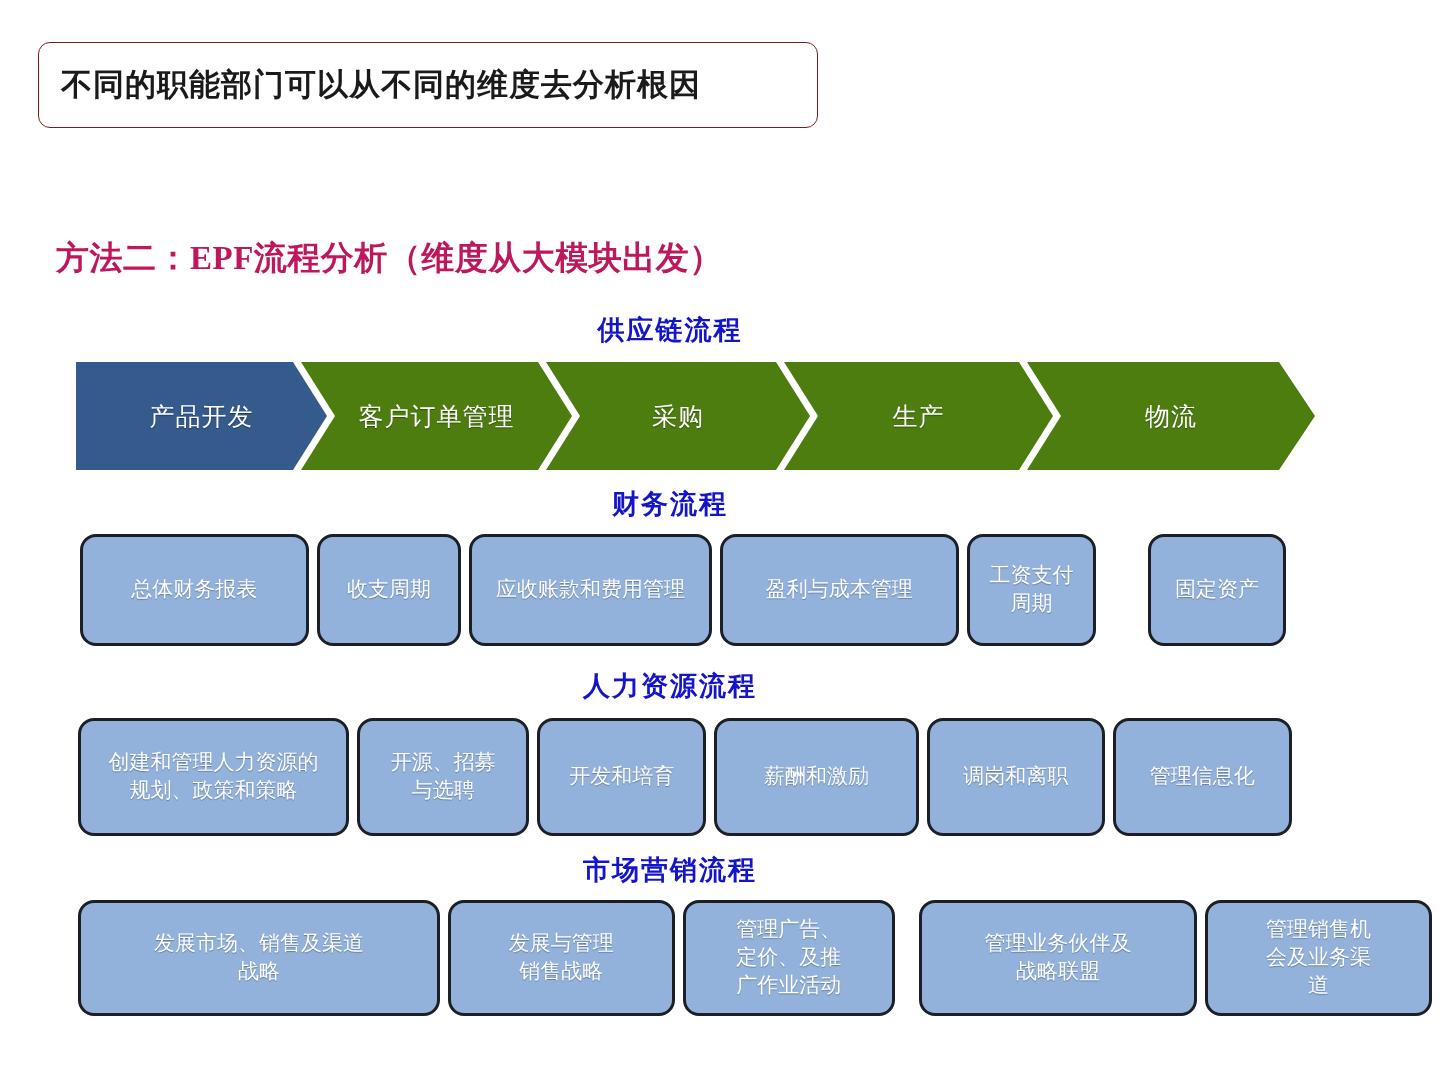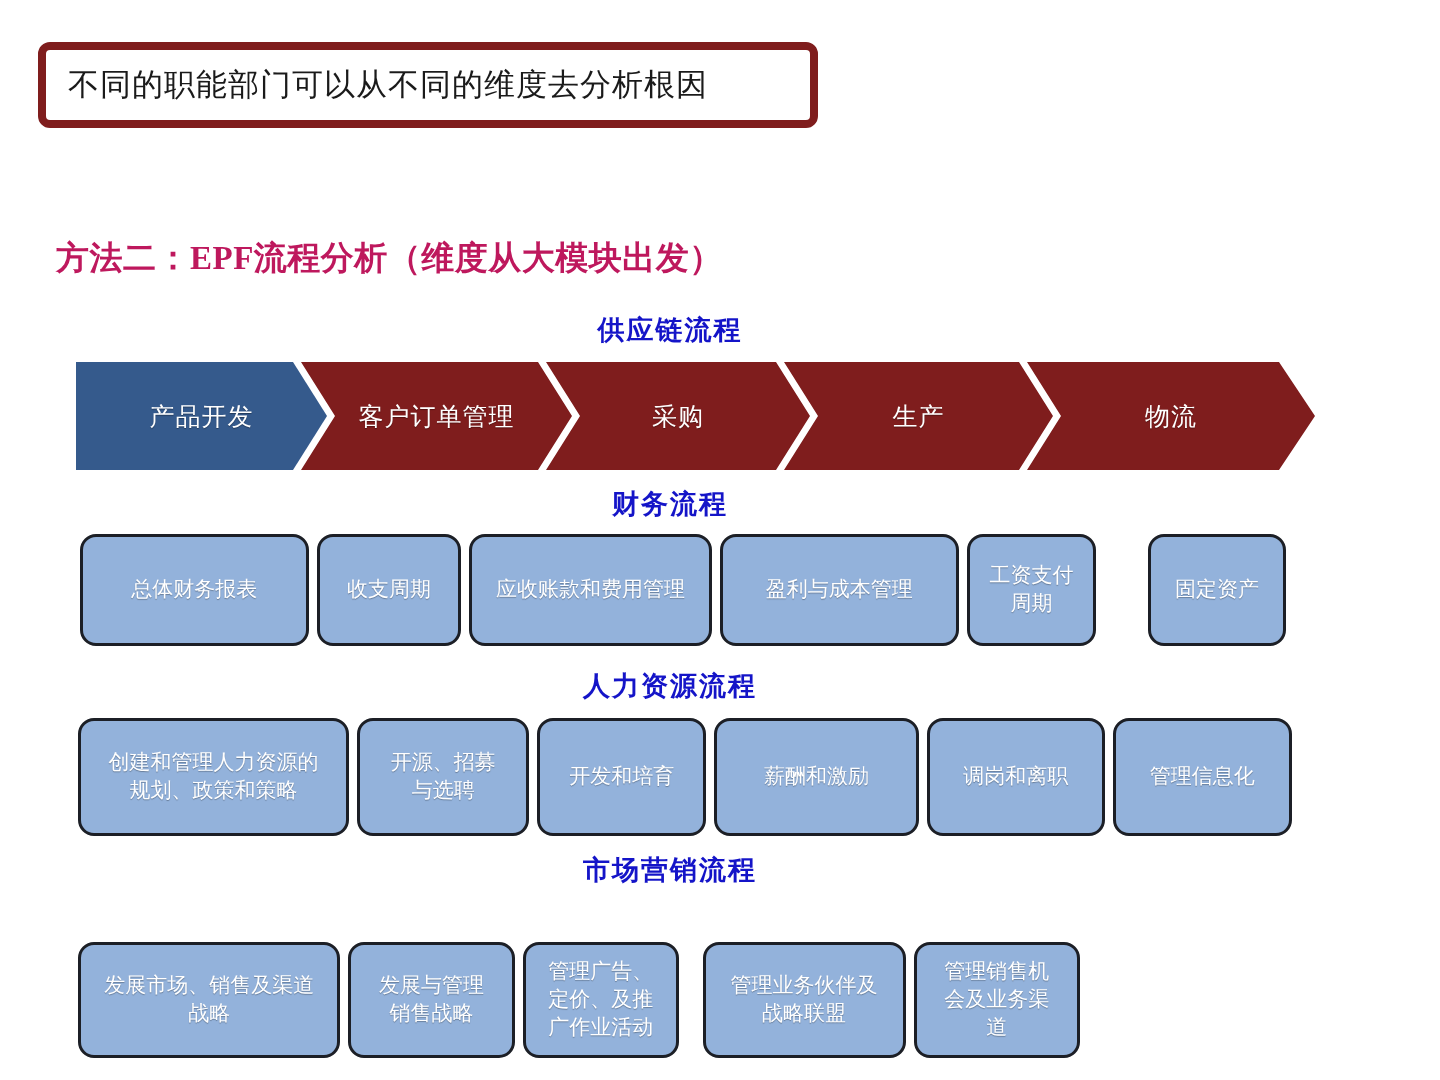--- a/index.html
+++ b/index.html
@@ -13,26 +13,27 @@
     position: relative;
   }
 
   
   .title-box {
     position: absolute;
     left: 38px;
     top: 42px;
     width: 780px;
     height: 86px;
-    border: 8px solid #7f1d1d;
+    border: 1px solid #7f1d1d;
     border-radius: 12px;
     background: #ffffff;
     display: flex;
     align-items: center;
     padding-left: 22px;
+    font-weight: bold;
   }
   .title-box-text {
     font-size: 31px;
     color: #1a1a1a;
     letter-spacing: 1px;
     font-family: "Liberation Serif", "DejaVu Serif", serif;
   }
 
   
   .subtitle {
@@ -70,21 +71,21 @@
     width: 1240px;
     height: 108px;
   }
   .chev {
     position: absolute;
     top: 0;
     height: 108px;
     display: flex;
     align-items: center;
     justify-content: center;
-    background: #7f1d1d;
+    background: #4d7c0f;
     color: #ffffff;
     font-size: 25px;
     letter-spacing: 1px;
     text-shadow: 0 1px 1px rgba(0,0,0,0.35);
   }
   .chev.first {
     background: #355a8c;
     clip-path: polygon(0 0, calc(100% - 34px) 0, 100% 50%, calc(100% - 34px) 100%, 0 100%);
   }
   .chev.mid {
@@ -97,21 +98,21 @@
 
   
   .box-row {
     position: absolute;
     display: flex;
     align-items: stretch;
     gap: 8px;
   }
   #row-finance { left: 80px; top: 534px; width: 1206px; height: 112px; }
   #row-hr      { left: 78px; top: 718px; width: 1214px; height: 118px; }
-  #row-mkt     { left: 78px; top: 942px; width: 1002px; height: 116px; border-radius: 20px; }
+  #row-mkt     { left: 78px; top: 900px; width: 1354px; height: 116px; border-radius: 20px; }
 
   .pbox {
     background: #93b2db;
     border: 3px solid #1c1f26;
     border-radius: 16px;
     display: flex;
     align-items: center;
     justify-content: center;
     text-align: center;
     color: #ffffff;

